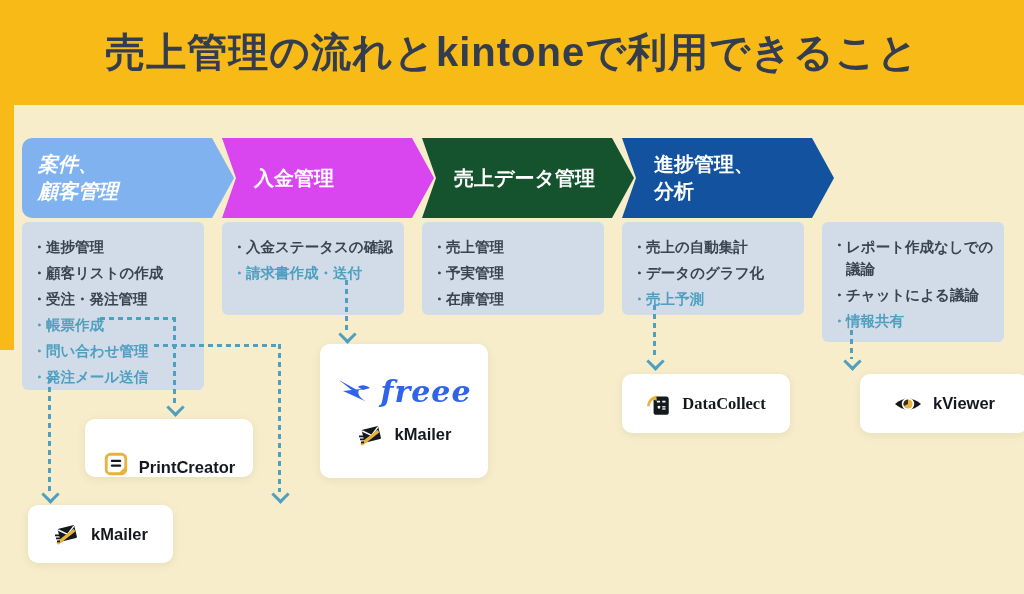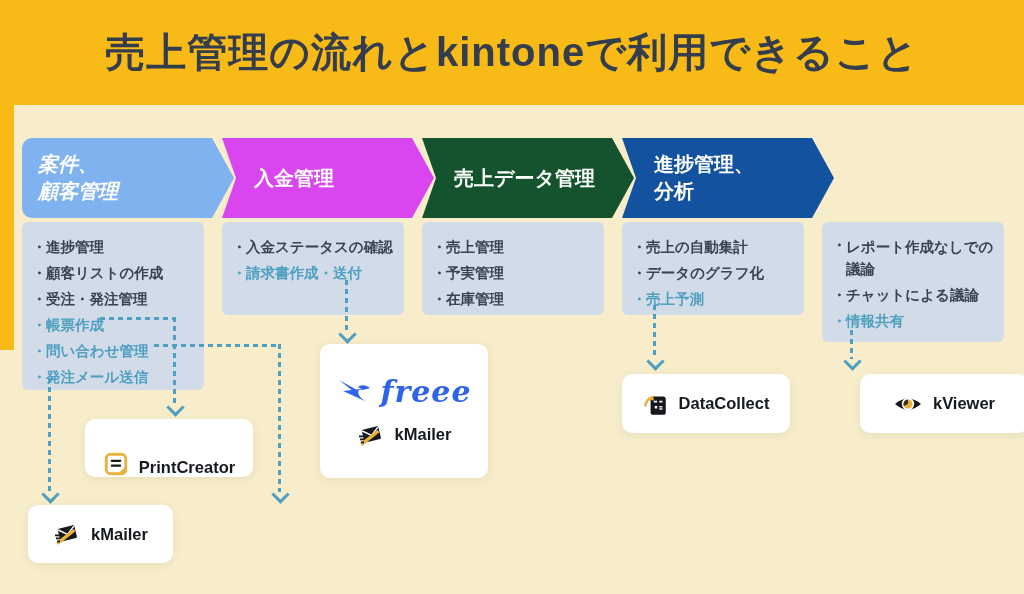--- a/index.html
+++ b/index.html
@@ -62,21 +62,21 @@
   .ah-d{left:341px;top:328px;} .ah-e{left:649px;top:355px;} .ah-f{left:846px;top:355px;}
 
   
   .card{position:absolute;background:#fff;border-radius:10px;
         box-shadow:0 2px 8px rgba(110,85,20,.10);display:flex;align-items:center;justify-content:center;
         gap:10px;font-weight:700;font-size:16.5px;color:#15191E;}
   .card-printcreator{left:85px;top:419px;width:168px;height:58px;align-items:flex-end;}
   .card-kmailer{left:28px;top:505px;width:145px;height:58px;}
   .card-formbridge{left:240px;top:505px;width:167px;height:58px;}
   .card-freee{left:320px;top:344px;width:168px;height:134px;flex-direction:column;gap:12px;}
-  .card-datacollect{left:622px;top:374px;width:168px;height:59px;}
+  .card-datacollect{left:622px;top:374px;width:168px;height:59px;font-family:Liberation Serif, serif;}
   .card-kviewer{left:860px;top:374px;width:168px;height:59px;}
   .logo-row{display:flex;align-items:center;gap:10px;}
   .freee-text{font-family:"DejaVu Serif",serif;font-style:italic;font-weight:700;
               font-size:30px;color:#2E63EA;letter-spacing:1px;}
 </style>
 </head>
 <body>
 
 <div class="stage">
 

